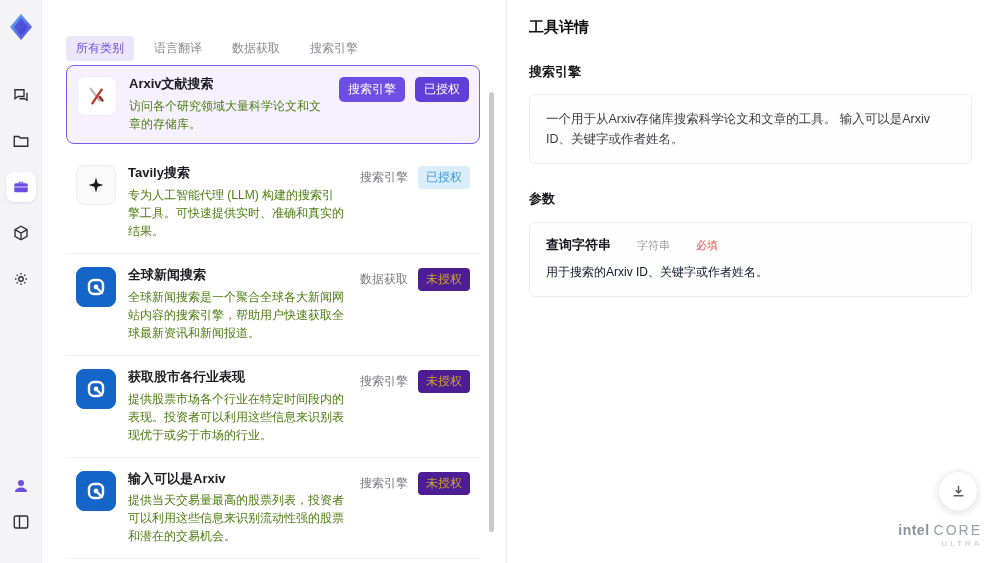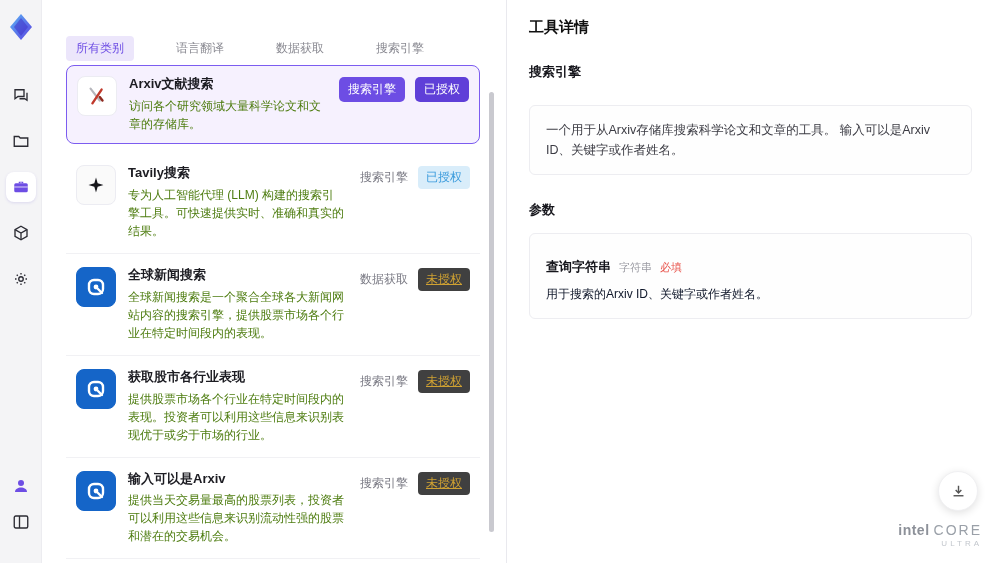--- a/index.html
+++ b/index.html
@@ -25,21 +25,21 @@
   .rail-spacer { flex:1; }
   .rail-item svg { width:18px; height:18px; }
   .rail-item.user { color:#6d4de4; margin-bottom:6px; }
 
   
   .list-panel {
     width:464px; flex:0 0 464px; height:563px; background:#fff;
     position:relative; padding:18px 26px 0 24px;
   }
   .panel-title { font-size:15px; font-weight:bold; color:#111; }
-  .tabs { display:flex; gap:32px; margin-top:18px; margin-bottom:0; }
+  .tabs { display:flex; gap:10px; margin-top:18px; margin-bottom:0; }
   .tab {
     font-size:12px; color:#8a8a92; padding:4px 10px; border-radius:4px;
     cursor:pointer; white-space:nowrap;
   }
   .tab.active { background:#ece6fb; color:#6d4de4; }
 
   .tool-list { margin-top:4px; }
   .tool-card {
     display:flex; align-items:flex-start; gap:12px;
     padding:13px 10px 13px 10px; border-bottom:1px solid #f1f1f4;
@@ -59,49 +59,49 @@
   .tool-icon.plain { background:#fafafa; }
   .tool-main { flex:1; min-width:0; padding-right:4px; }
   .tool-name { font-size:13px; font-weight:bold; color:#1c1c22; line-height:1.3; }
   .tool-desc { font-size:12px; color:#4d7c0f; line-height:1.5; margin-top:4px; }
   .tool-right { display:flex; gap:10px; align-items:center; flex:0 0 auto; padding-top:1px; }
   .cat-text { font-size:12px; color:#7a7a84; white-space:nowrap; }
   .chip {
     font-size:12px; padding:3px 8px; border-radius:4px; white-space:nowrap;
   }
   .chip.blue { background:#d9edfa; color:#3a9bdc; }
-  .chip.yellow { background:#404040; color:#cfa132;text-decoration:underline; }
+  .chip.yellow { background:#4c1d95; color:#cfa132; }
   .btn-badge {
     font-size:12px; color:#fff; background:#6d4de4; border-radius:5px;
     padding:4px 9px; white-space:nowrap;
   }
   .btn-badge.outline { background:#5f3fd8; }
 
   .scrollbar {
     position:absolute; right:12px; top:92px; width:5px; height:440px;
     background:#c9c9cf; border-radius:3px; cursor:pointer;
   }
 
   
   .detail-panel {
     flex:1; height:563px; background:#fff; border-left:1px solid #e9e9ee;
     padding:18px 28px 12px 22px; position:relative;
   }
   .detail-title { font-size:15px; font-weight:bold; color:#111; }
   .section-head { font-size:13px; font-weight:bold; color:#16161c; margin-top:26px; }
   .intro-box {
-    margin-top:24px; border:1px solid #ededf1; border-radius:6px;
+    margin-top:13px; border:1px solid #ededf1; border-radius:6px;
     background:#fefefe; padding:14px 16px; font-size:12.5px; color:#3c3c44;
     line-height:1.6;
   }
   .param-box {
     margin-top:14px; border:1px solid #ededf1; border-radius:6px;
     background:#fefefe; padding:13px 16px 15px;
   }
-  .param-line { display:flex; align-items:baseline; gap:8px;margin-top:11px; }
+  .param-line { display:flex; align-items:baseline; gap:26px; }
   .param-name { font-size:13px; font-weight:bold; color:#16161c; }
   .param-type { font-size:11px; color:#9a9aa2; }
   .param-req { font-size:11px; color:#e8554d; }
   .param-desc { font-size:12px; color:#0f172a; margin-top:9px; line-height:1.5; }
 
   .fab {
     position:absolute; right:22px; bottom:52px; width:40px; height:40px;
     border-radius:50%; background:#fff; border:1px solid #f0f0f2;
     box-shadow:0 2px 8px rgba(0,0,0,.12); display:flex; align-items:center;
     justify-content:center; cursor:pointer; color:#555;
@@ -230,21 +230,21 @@
     <div class="tool-card">
       <div class="tool-icon blue">
         <svg viewBox="0 0 24 24" width="24" height="24">
           <rect x="5" y="5" width="14" height="14" rx="5" fill="none" stroke="#fff" stroke-width="2.4"></rect>
           <circle cx="12" cy="12" r="2.4" fill="#fff"></circle>
             <path d="M14 14l4 4" stroke="#fff" stroke-width="2.4" stroke-linecap="round"></path>
         </svg>
       </div>
       <div class="tool-main">
         <div class="tool-name">全球新闻搜索</div>
-        <div class="tool-desc">全球新闻搜索是一个聚合全球各大新闻网站内容的搜索引擎，提供股票市场各个行业在特定时间段内的表现。</div>
+        <div class="tool-desc">全球新闻搜索是一个聚合全球各大新闻网站内容的搜索引擎，帮助用户快速获取全球最新资讯和新闻报道。</div>
       </div>
       <div class="tool-right">
         <span class="cat-text">数据获取</span>
         <span class="chip yellow">未授权</span>
       </div>
     </div>
 
     <div class="tool-card">
       <div class="tool-icon blue">
         <svg viewBox="0 0 24 24" width="24" height="24">

